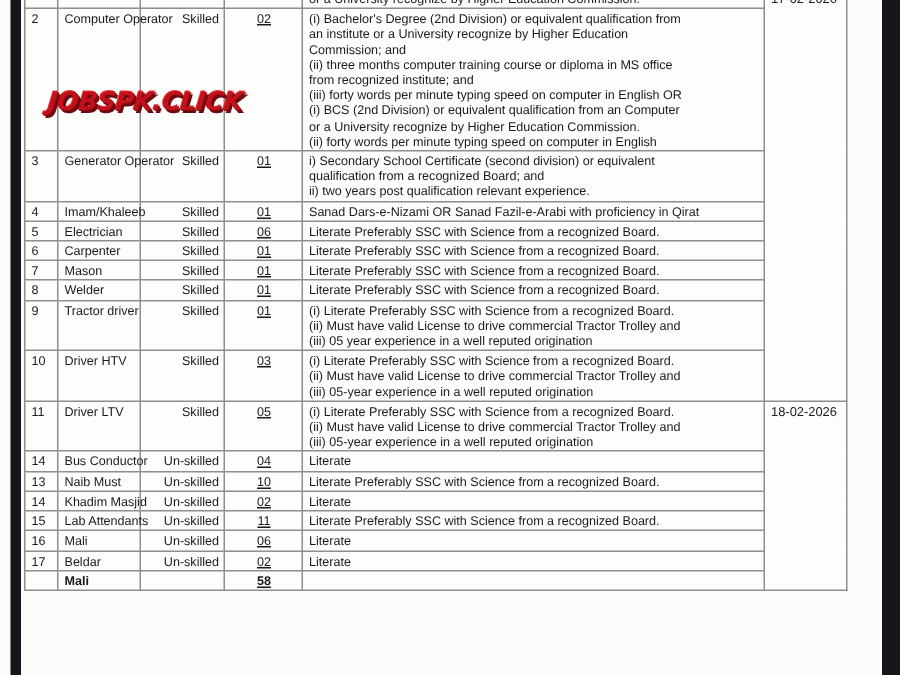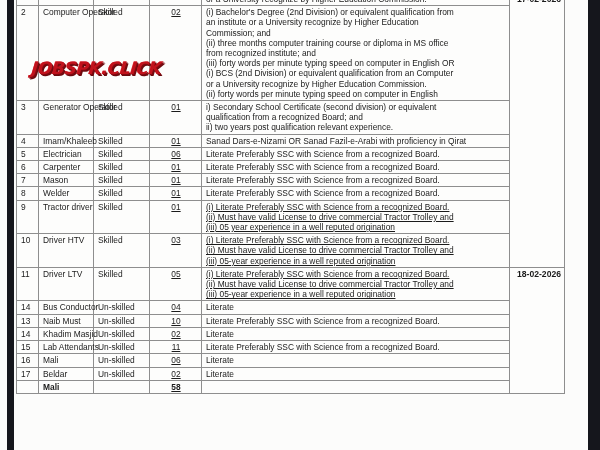--- a/index.html
+++ b/index.html
@@ -54,32 +54,32 @@
   }
   col.c-sr    { width: 22px; }
   col.c-post  { width: 55px; }
   col.c-skill { width: 56px; }
   col.c-num   { width: 52px; }
   col.c-qual  { width: 308px; }
   col.c-date  { width: 55px; }
 
   td.sr   { text-align: left; padding-left: 4px; }
   td.post { text-align: left; }
-  td.skill{ text-align: left; }
+  td.skill{ text-align: right; }
   td.num  { text-align: center; text-decoration: underline; }
   td.qual { text-align: left; }
   td.date {
-    text-align: right;
+    text-align: left;
     vertical-align: bottom;
-    font-weight: bold;
+    font-weight: normal;
     font-size: 8.6px;
     padding-bottom: 3px;
   }
   td.qual .ln { display: block; }
-  .tall { line-height: 10.6px; text-decoration: underline; }
+  .tall { line-height: 10.6px; }
 
   td.total-lbl { font-weight: bold; border-top: 1px solid #8e8e8e; }
 
   
   .watermark {
     position: absolute;
     left: 32px; top: 58px;
     font-family: "DejaVu Sans", sans-serif;
     font-size: 17px;
     font-weight: bold;

